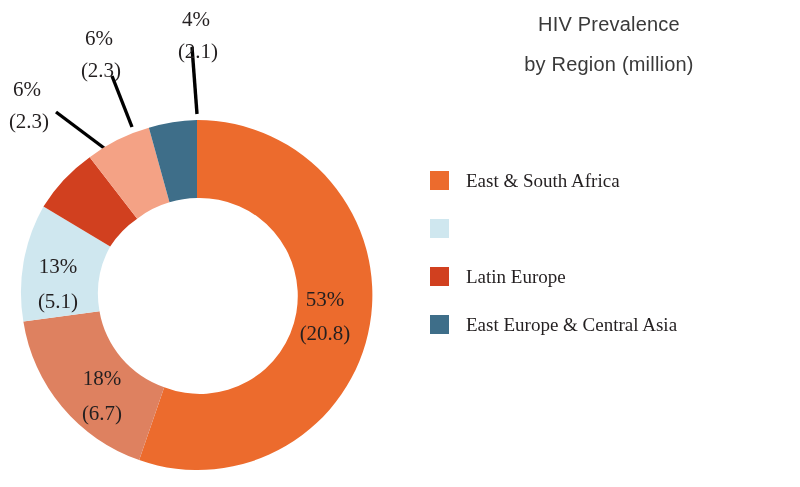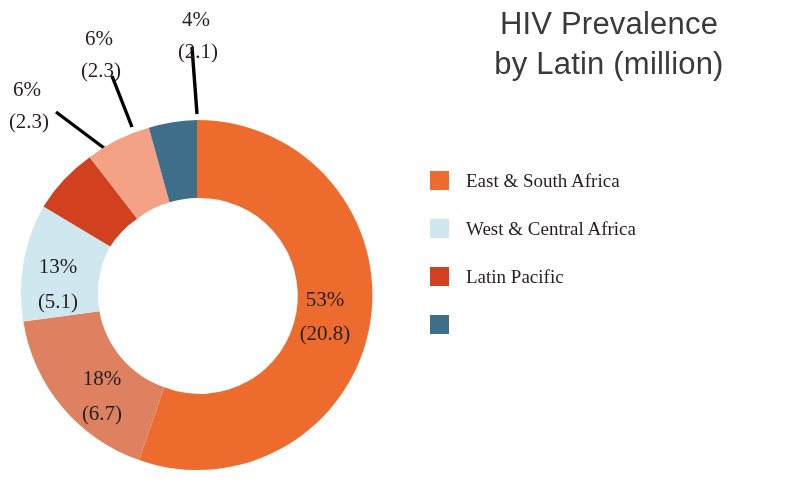--- a/index.html
+++ b/index.html
@@ -24,21 +24,21 @@
 
   
   #chart-title {
     position: absolute;
     left: 420px;
     top: 4px;
     width: 378px;
     text-align: center;
     font-family: "Liberation Sans", sans-serif;
     font-weight: 300;
-    font-size: 31px;
+    font-size: 20px;
     line-height: 40px;
     color: #3a3a3a;
     letter-spacing: 0.2px;
   }
   #chart-title .t-line { display: block; white-space: nowrap; }
 
   
   #donut-wrap {
     position: absolute;
     left: 0px;
@@ -95,21 +95,21 @@
     line-height: 1;
   }
 </style>
 </head>
 <body>
 
 <div id="page">
 
   <div id="chart-title">
     <span class="t-line">HIV Prevalence</span>
-    <span class="t-line">by Latin (million)</span>
+    <span class="t-line">by Region (million)</span>
   </div>
 
   <div id="donut-wrap">
     <svg id="donut-svg" width="400" height="487" viewBox="0 0 400 487" xmlns="http://www.w3.org/2000/svg">
 
       <line class="leader" x1="56" y1="112" x2="120" y2="160"></line>
       <line class="leader" x1="112" y1="76" x2="132" y2="127"></line>
       <line class="leader" x1="192" y1="47" x2="197" y2="114"></line>
 
       <g>
@@ -150,24 +150,24 @@
     </svg>
   </div>
 
   <div id="legend">
     <div class="legend-row">
       <span class="legend-swatch" style="background:#EC6B2D"></span>
       <span class="legend-text">East &amp; South Africa</span>
     </div>
     <div class="legend-row">
       <span class="legend-swatch" style="background:#CFE7EF"></span>
-      <span class="legend-text">West &amp; Central Africa</span>
     </div>
     <div class="legend-row">
       <span class="legend-swatch" style="background:#D1401F"></span>
-      <span class="legend-text">Latin Pacific</span>
+      <span class="legend-text">Latin Europe</span>
     </div>
     <div class="legend-row">
       <span class="legend-swatch" style="background:#3E6E89"></span>
+      <span class="legend-text">East Europe &amp; Central Asia</span>
     </div>
   </div>
 
 </div>
 
 </body></html>

